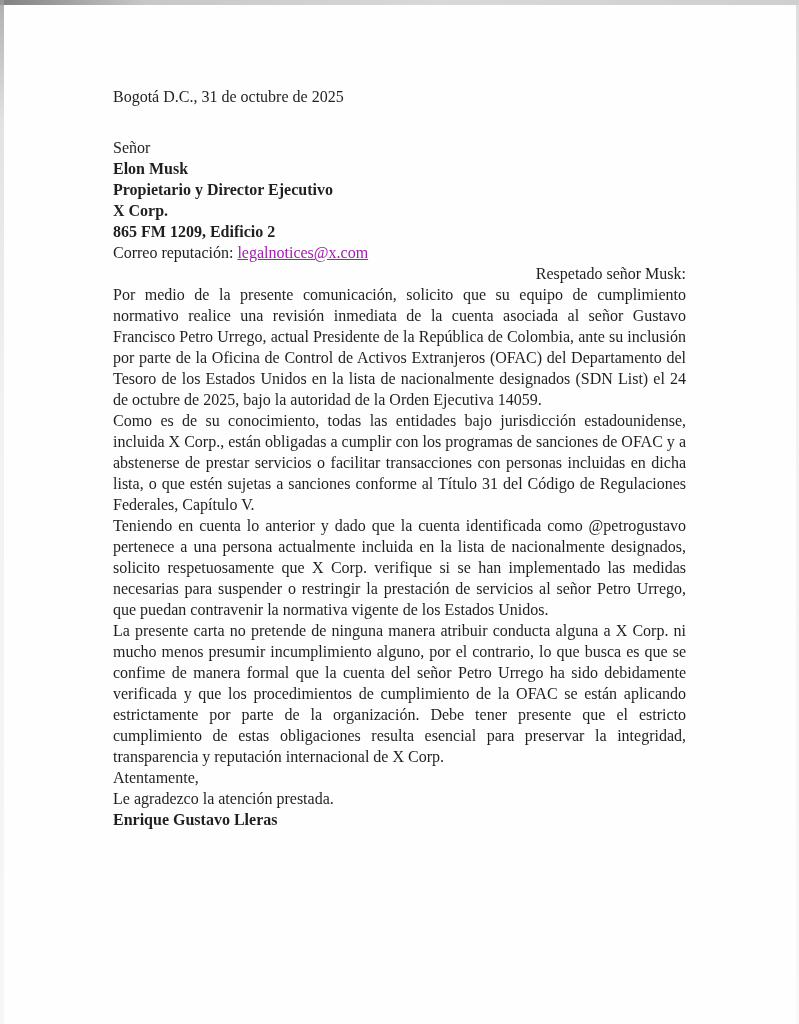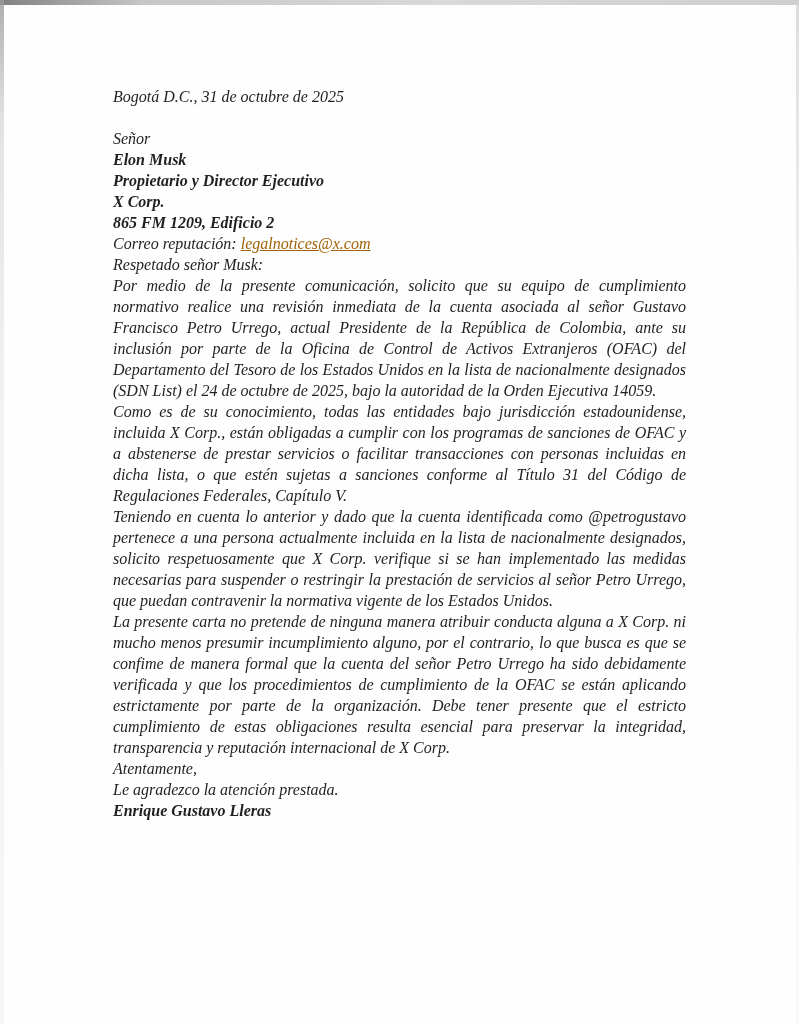--- a/index.html
+++ b/index.html
@@ -1,15 +1,15 @@
 <!DOCTYPE html>
 <html><head>
 <meta charset="utf-8">
 <style>
-  * { margin: 0; padding: 0; box-sizing: border-box; font-style: italic; }
+  * { margin: 0; padding: 0; box-sizing: border-box; }
   html, body { background: #ffffff; }
   body {
     width: 799px;
     height: 1024px;
     font-family: "Liberation Serif", "DejaVu Serif", serif;
     overflow: hidden;
   }
   .page {
     position: relative;
     width: 799px;
@@ -37,27 +37,27 @@
   .content {
     position: absolute;
     top: 86px;
     left: 113px;
     width: 573px;
     font-size: 16px;
     line-height: 21px;
   }
   .content p { margin: 0; }
   .date { margin-bottom: 0; }
-  .recipient { margin-top: 21px; }
+  .recipient { margin-top: 30px; }
   .b { font-weight: bold; }
-  .para { margin-top: 14px; }
+  .para { margin-top: 14px; text-align: right; }
   .just { text-align: justify; }
   .close-gap { margin-top: 15px; }
   a.email-link {
-    color: #a16207;
+    color: #a21caf;
     text-decoration: underline;
     cursor: pointer;
   }
 </style>
 </head>
 <body>
 
 <div class="page">
   <div class="edge-top"></div>
   <div class="edge-left"></div>

